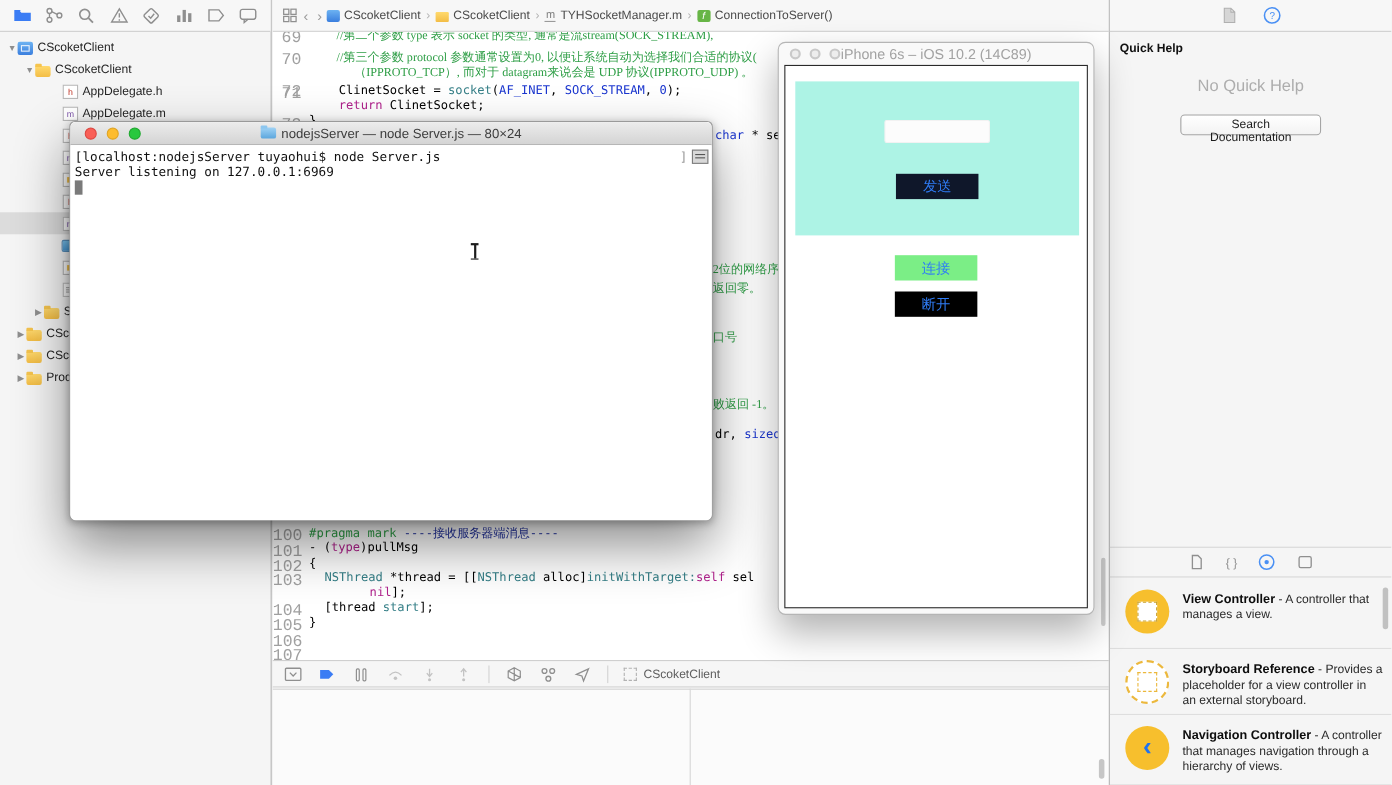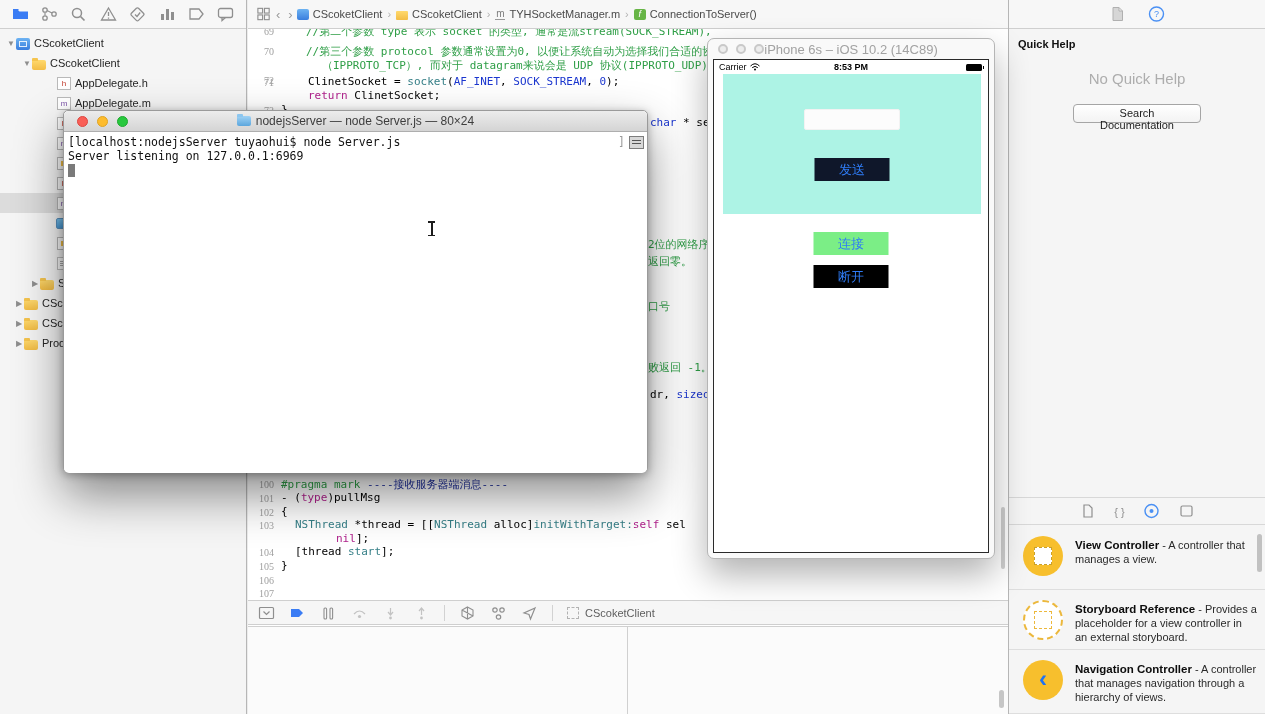--- a/index.html
+++ b/index.html
@@ -33,22 +33,22 @@
   .jb-sep { color:#b2b2b2; margin:0 5px; font-size:11px; }
   .jb-item { display:flex; align-items:center; }
   .jb-ic { width:12px; height:11px; margin-right:4px; position:relative; }
   .jb-ic.app { background:linear-gradient(#6db3f2,#3a7ede); border-radius:2px; }
   .jb-ic.folder { background:linear-gradient(#ffd96d,#f3bd45); border-radius:1px; height:9px; margin-top:2px; }
   .jb-ic.mfile { width:10px; text-align:center; font-size:10px; color:#7d7d7d; border-bottom:1px solid #9a9a9a; line-height:10px; }
   .jb-ic.fn { background:#67b546; border-radius:2px; color:#fff; font-size:9px; font-style:italic; text-align:center; line-height:11px; }
   .jb-nav { color:#9b9b9b; font-size:13px; margin:0 4px; }
   .code-area { position:absolute; left:0; top:29px; width:760px; height:571px; background:#fff; overflow:hidden; }
   .cl { position:absolute; font-family:"DejaVu Sans Mono", monospace; font-size:11px; white-space:pre; color:#000; }
-  .gut { position:absolute; left:0; width:26px; text-align:right; font-family:Liberation Serif, serif; font-size:10px; color:#a0a0a0; }
-  .com { color:#2e9e46; } .kw { color:#b0218c; } .fn { color:#357f87; } .cls { color:#357f87; }
+  .gut { position:absolute; left:0; width:26px; text-align:right; font-family:Liberation Mono, monospace; font-size:15px; color:#a0a0a0; }
+  .com { color:#2e9e46;font-family:Liberation Serif, serif; } .kw { color:#b0218c; } .fn { color:#357f87; } .cls { color:#357f87; }
   .cst { color:#1b36cf; } .num { color:#1b36cf; } .pln { color:#000; } .prg { color:#2e9e46; } .prg2 { color:#20309d;margin-top:48px; }
   .edit-scroll { right:3px; top:478px; width:4px; height:62px; background:#cfcfcf; border-radius:2px; }
   
   .debug-bar { position:absolute; top:600px; left:0; width:760px; height:25px; background:#f6f6f6; border-top:1px solid #cfcfcf; border-bottom:1px solid #cfcfcf; display:flex; align-items:center; padding-left:10px; }
   .db-ic { margin-right:14px; display:flex; align-items:center; }
   .db-div { width:1px; height:16px; background:#d2d2d2; margin-right:14px; }
   .db-scheme { font-size:11px; color:#5e5e5e; display:flex; align-items:center; }
   .dash-sq { width:12px; height:12px; border:1px dashed #b2b2b2; margin-right:6px; }
   .debug-panes { position:absolute; top:626px; left:0; width:760px; height:88px; background:#fbfbfb; display:flex; }
   .pane { height:100%; background:#fbfbfb; border-top:1px solid #d0d0d0; position:relative; }
@@ -467,32 +467,20 @@
 </div>
 
 <div class="abs simulator">
   <div class="s-titlebar">
     <span class="ring r1"></span>
     <span class="ring r2"></span>
     <span class="ring r3"></span>
     <span class="s-title">iPhone 6s – iOS 10.2 (14C89)</span>
   </div>
   <div class="s-screen">
-    <div class="s-status">
-      <span class="s-carrier">
-        <span>Carrier</span>
-        <svg width="10" height="8" viewBox="0 0 10 8">
-            <path d="M0.5 3 Q5 -1.5 9.5 3" stroke="#000" fill="none" stroke-width="1"></path>
-            <path d="M2.2 4.7 Q5 2 7.8 4.7" stroke="#000" fill="none" stroke-width="1"></path>
-            <circle cx="5" cy="6.6" r="1" fill="#000"></circle>
-          </svg>
-      </span>
-      <span class="s-time">8:53 PM</span>
-      <span class="s-batt"></span>
-    </div>
     <div class="cyan-panel">
       <input class="s-textfield" value="" style="">
       <button class="s-btn send">发送</button>
     </div>
     <button class="s-btn connect">连接</button>
     <button class="s-btn disconnect">断开</button>
   </div>
 </div>
 
 <div class="abs ibeam">

